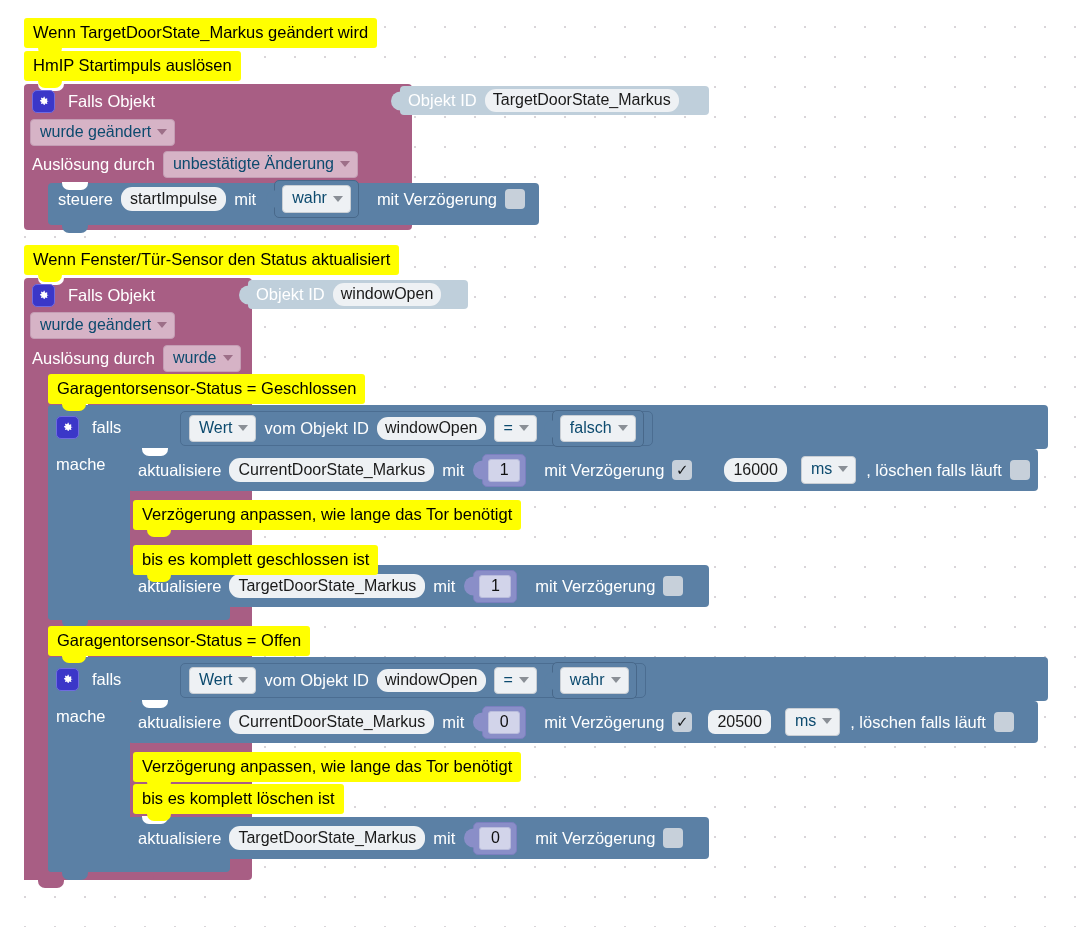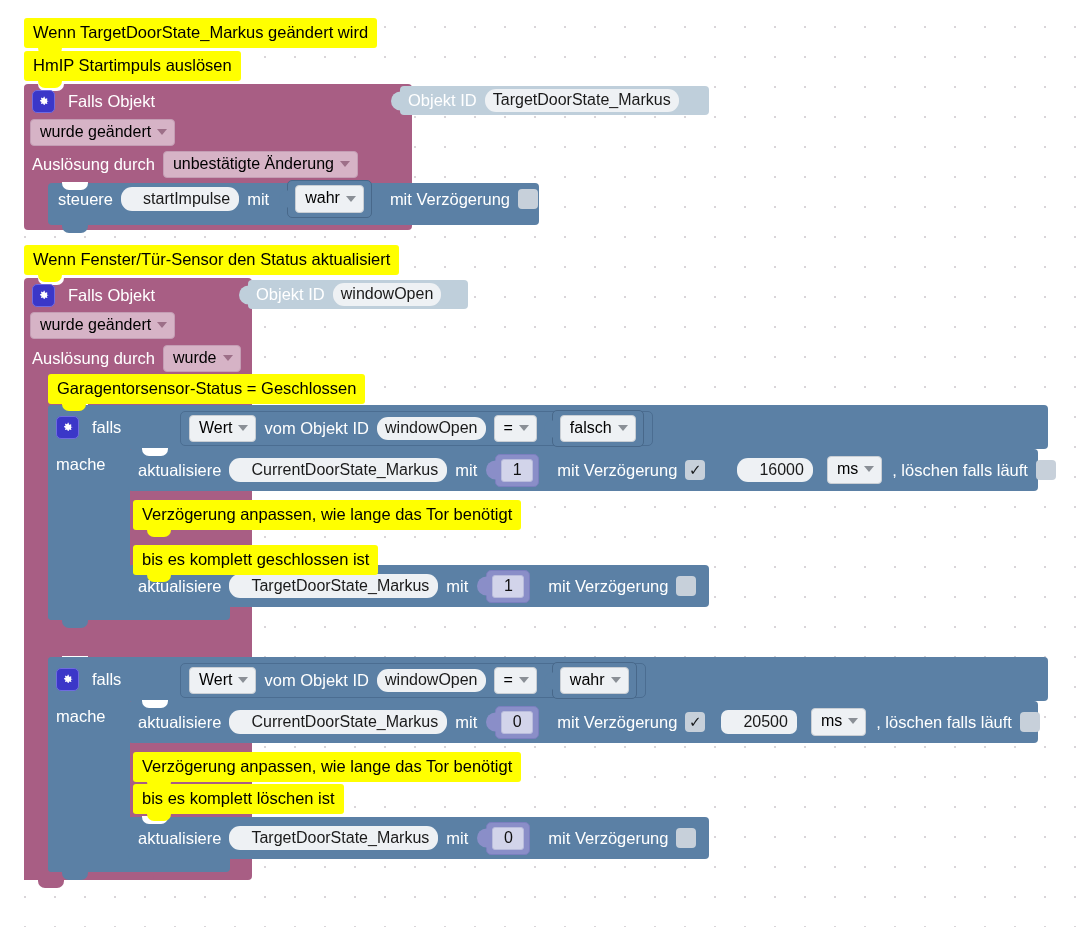--- a/index.html
+++ b/index.html
@@ -72,30 +72,30 @@
     width:24px;height:8px;
     background:#ffff00;
     border-radius:0 0 7px 7px;
   }
   .txt{color:#ffffff;font-size:16.5px;}
 
   .field{                       
     background:#eef1f4;
     color:#1a1a1a;
     border-radius:11px;
-    padding:3px 9px 4px 22px;
+    padding:3px 9px 4px 9px;
     font-size:16px;
     line-height:1.1;
     display:inline-block;
   }
   .field.tight{padding:2px 8px 3px 8px;}
 
   .dd{                           
     background:#eef1f4;
-    color:#000000;
+    color:#0c4a6e;
     border-radius:4px;
     padding:3px 7px 4px 9px;
     font-size:16px;
     line-height:1.15;
     display:inline-flex;align-items:center;gap:6px;
     border:1px solid #c9ced4;
   }
   .dd.on-purple{background:#d6b3c6;border-color:#c49db4;}
   .caret{
     width:0;height:0;
@@ -341,20 +341,21 @@
     <span class="txt">aktualisiere</span>
     <span class="field">TargetDoorState_Markus</span>
     <span class="txt">mit</span>
     <span class="num" style="margin-left:10px;">
       <span class="val">1</span>
     </span>
     <span class="txt" style="margin-left:10px;">mit Verzögerung</span>
     <span class="cbx empty"></span>
   </div>
 
+  <div class="cmt" style="left:48px;top:626px;">Garagentorsensor-Status = Offen</div>
 
   <div class="blk blue notch" style="left:48px;top:657px;width:1000px;height:44px;z-index:2;"></div>
   <div class="blk blue" style="left:48px;top:657px;width:82px;height:215px;z-index:2;"></div>
   <div class="blk blue tab" style="left:48px;top:850px;width:182px;height:22px;border-radius:0 0 4px 4px;z-index:2;"></div>
 
   <div class="abs" style="left:56px;top:657px;height:44px;display:flex;align-items:center;gap:13px;z-index:5;">
     <span class="gear">
       <svg width="13" height="13" viewBox="0 0 24 24" fill="#ffffff" aria-hidden="true">
         <path d="M12 8.4a3.6 3.6 0 1 0 0 7.2 3.6 3.6 0 0 0 0-7.2zm0 5.6a2 2 0 1 1 0-4 2 2 0 0 1 0 4z"></path>
         <path d="M21 12.9v-1.8l-2.1-.4a7 7 0 0 0-.7-1.7l1.2-1.8-1.3-1.3-1.8 1.2a7 7 0 0 0-1.7-.7L14.2 3h-1.8l-.4 2.1c-.6.1-1.2.4-1.7.7L8.5 4.6 7.2 5.9l1.2 1.8c-.3.5-.6 1.1-.7 1.7L5.6 9.8v1.8l2.1.4c.1.6.4 1.2.7 1.7l-1.2 1.8 1.3 1.3 1.8-1.2c.5.3 1.1.6 1.7.7l.4 2.1h1.8l.4-2.1c.6-.1 1.2-.4 1.7-.7l1.8 1.2 1.3-1.3-1.2-1.8c.3-.5.6-1.1.7-1.7l2.1-.4z"></path>

